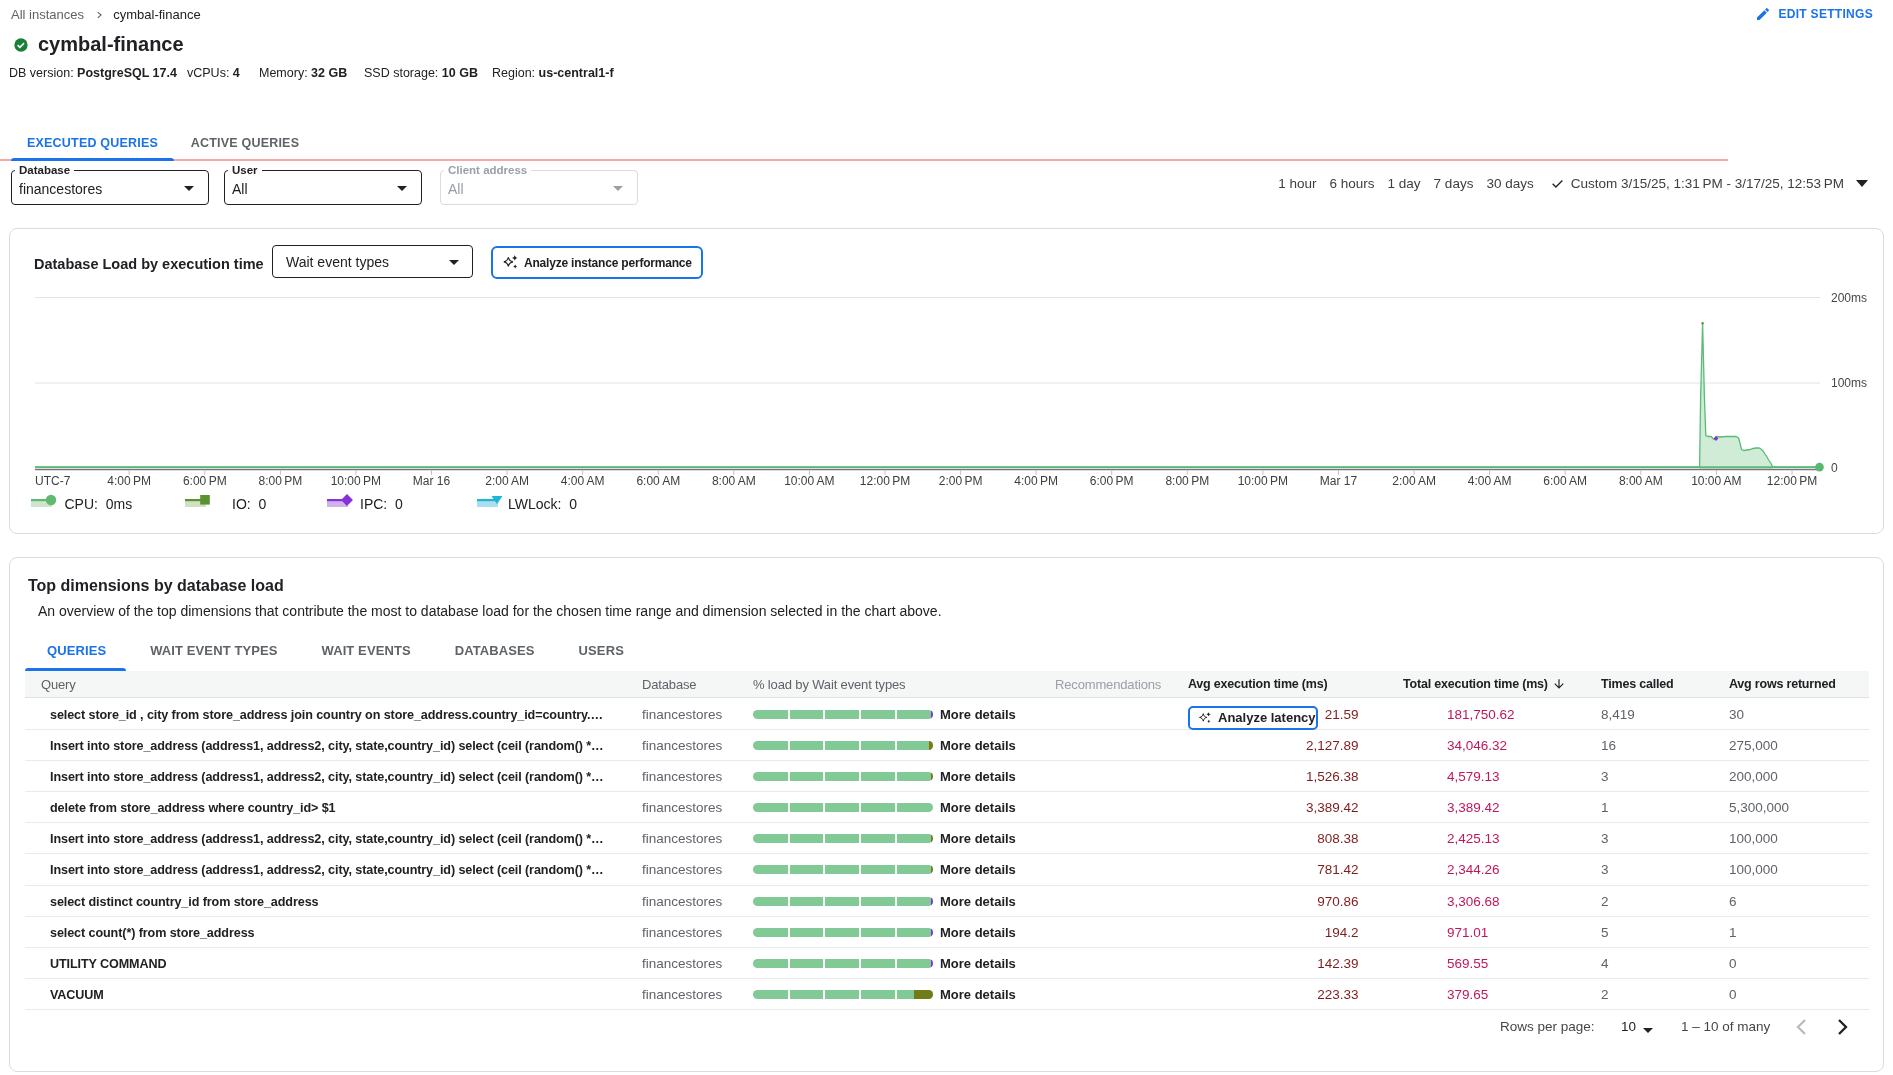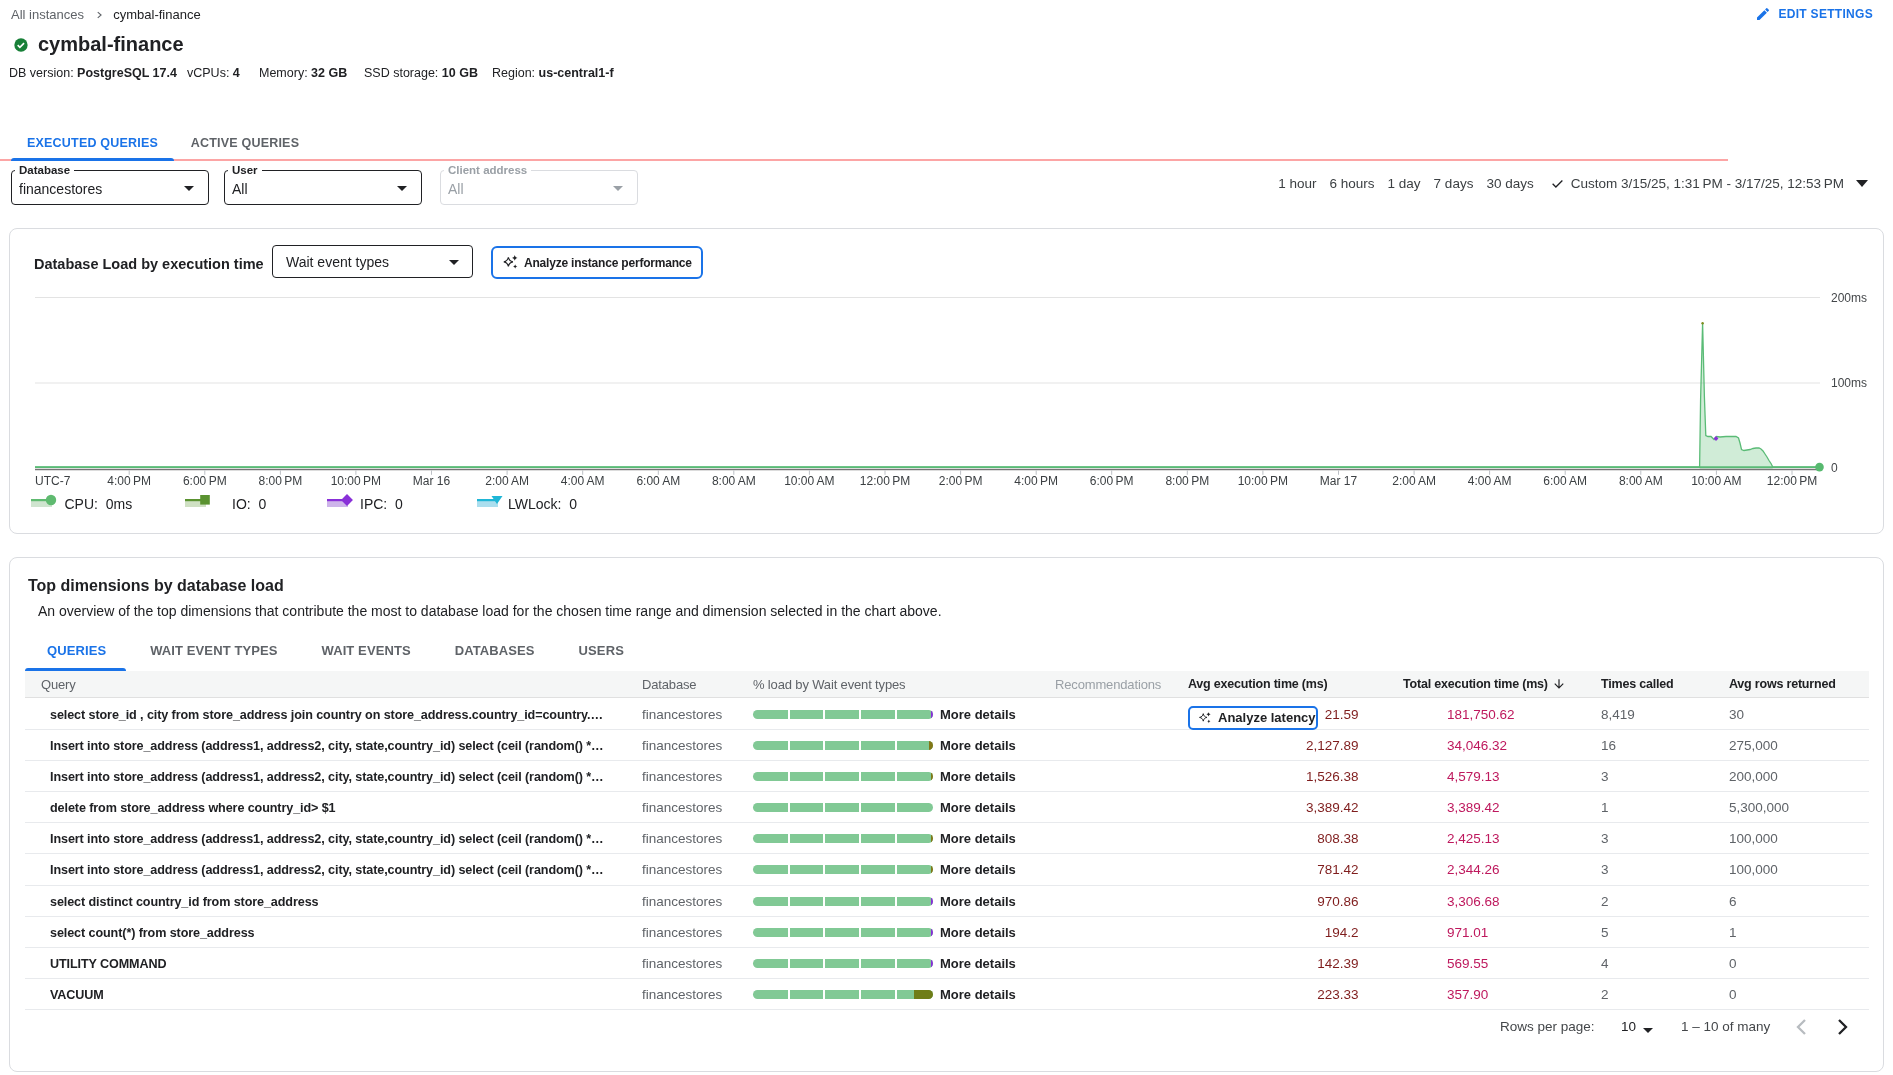--- a/index.html
+++ b/index.html
@@ -422,21 +422,21 @@
         <span class="db">financestores</span>
         <span class="bar" style="top:11px;">
           <i style="left:34.5px"></i>
           <i style="left:70.4px"></i>
           <i style="left:106.3px"></i>
           <i style="left:142.2px"></i>
           <span class="end" style="width:19px;background:#6f7d18;"></span>
         </span>
         <span class="more">More details</span>
         <span class="avg">223.33</span>
-        <span class="tot">357.90</span>
+        <span class="tot">379.65</span>
         <span class="tc">2</span>
         <span class="ar">0</span>
       </div>
     </div>
  <div id="pager">
   <span style="left:1475px">Rows per page:</span>
   <span style="left:1596px; color:#202124;">10</span>
   <span class="caret" style="left:1618px; top:18px; border-top-color:#202124; border-left-width:5px; border-right-width:5px;"></span>
   <span style="left:1656px">1 – 10 of many</span>
   <svg width="24" height="24" viewBox="0 0 24 24" style="position:absolute; left:1765px; top:4.5px;">

